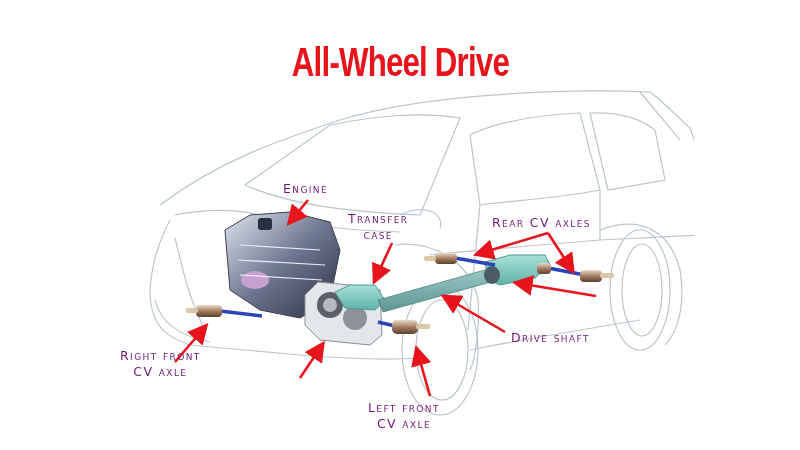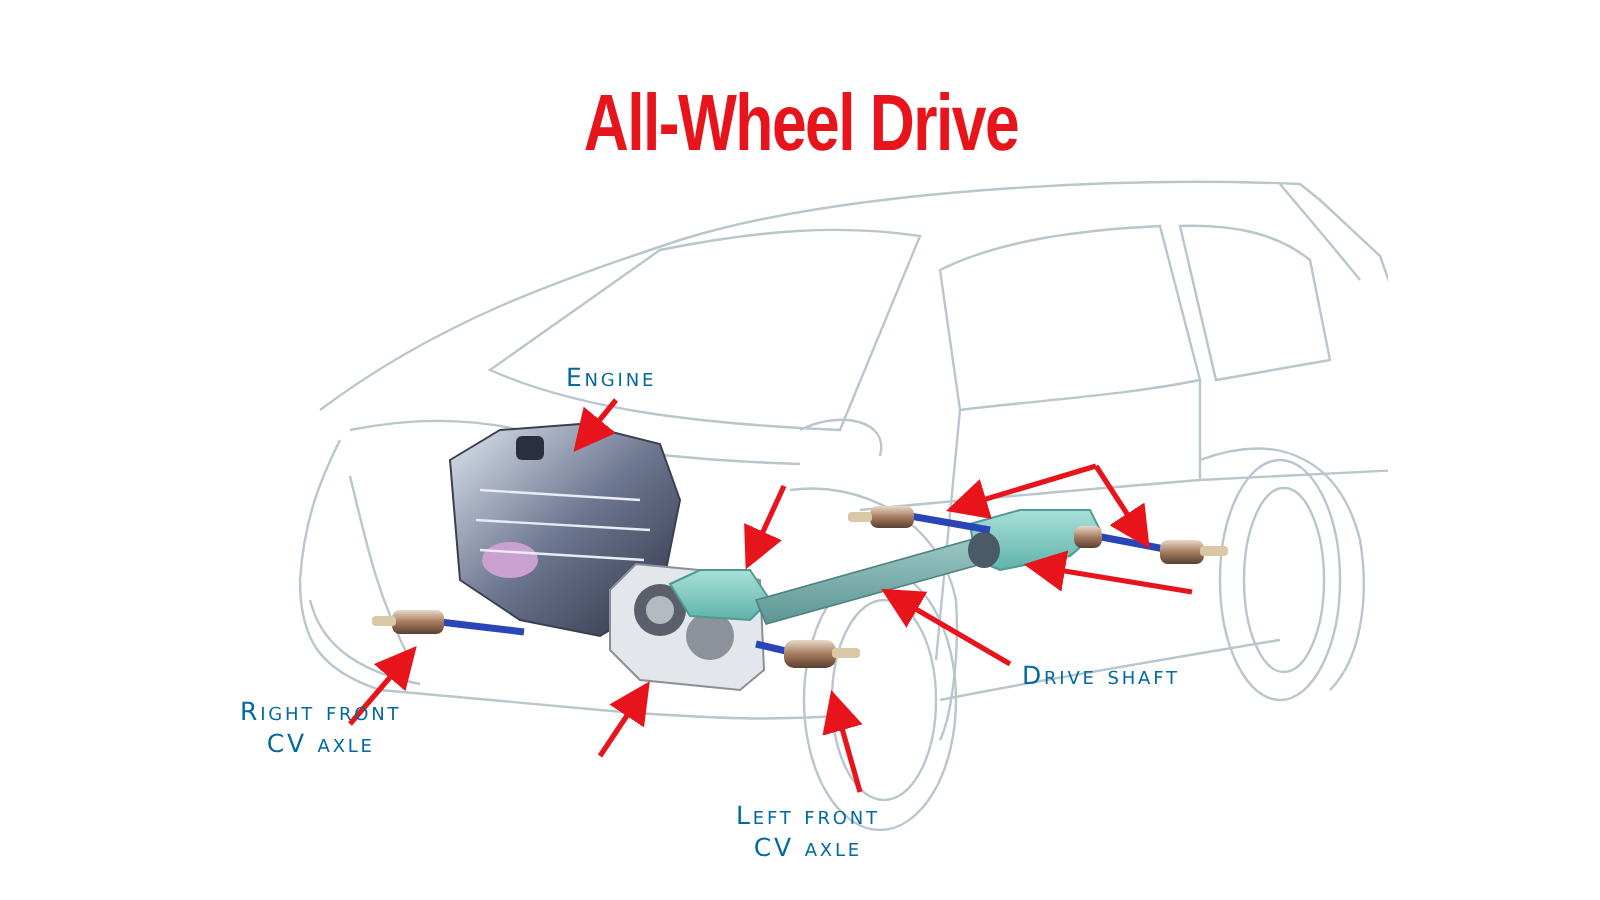--- a/index.html
+++ b/index.html
@@ -22,21 +22,21 @@
       letter-spacing: -1px;
       color: #e8141c;
       transform: scaleX(0.78);
       transform-origin: 402px 0;
     }
     svg.art { position: absolute; left: 0; top: 0; }
     .label {
       position: absolute;
       font-family: "DejaVu Sans", sans-serif;
       font-size: 12.5px;
-      color: #0369a1;
+      color: #701a75;
       letter-spacing: 1.4px;
       font-variant: small-caps;
       text-align: center;
       line-height: 16px;
       white-space: nowrap;
     }
   </style>
 </head>
 <body>
 
@@ -155,21 +155,28 @@
       <line x1="430" y1="396" x2="417" y2="350"></line>
     </g>
   </svg>
 
   <div class="title">All-Wheel Drive</div>
 
   <div class="label" style="left:283px; top:181px;">
     <div>Engine</div>
   </div>
 
+  <div class="label" style="left:348px; top:211px;">
+    <div>Transfer</div>
+    <div>case</div>
+  </div>
 
+  <div class="label" style="left:492px; top:215px;">
+    <div>Rear CV axles</div>
+  </div>
 
 
   <div class="label" style="left:467px; top:330px;margin-left:44px;">
     <div>Drive shaft</div>
   </div>
 
   <div class="label" style="left:120px; top:348px;">
     <div>Right front</div>
     <div>CV axle</div>
   </div>

